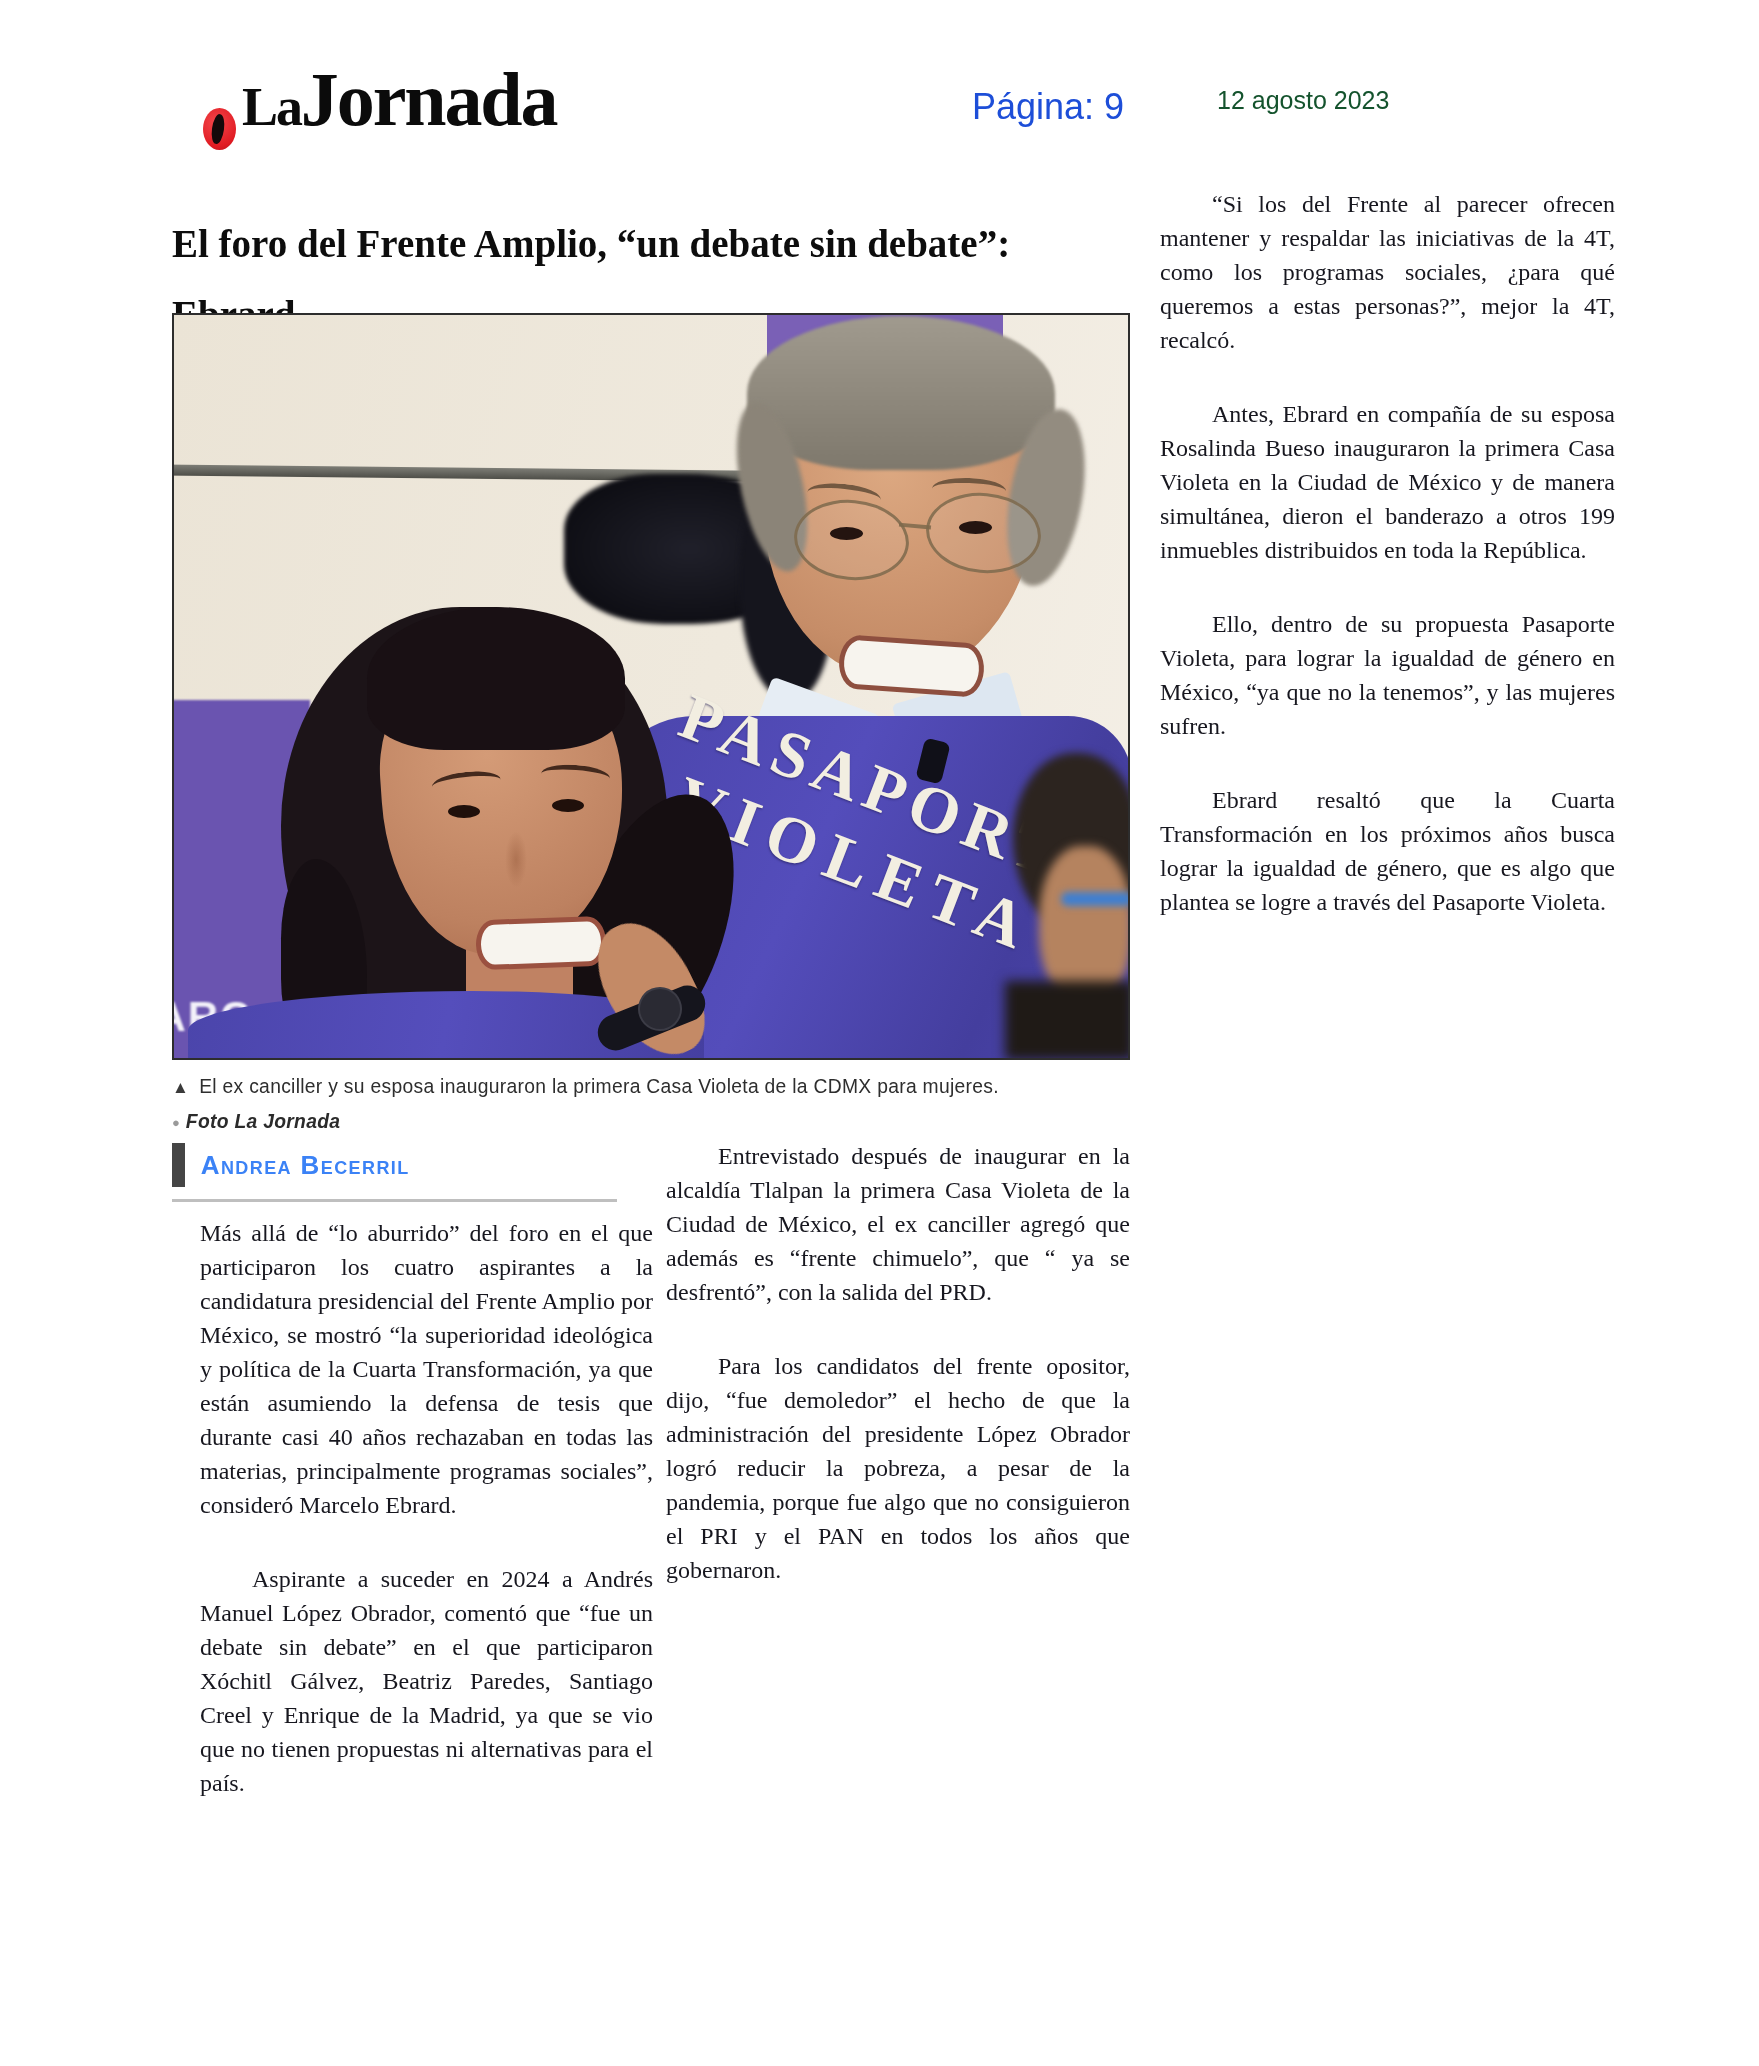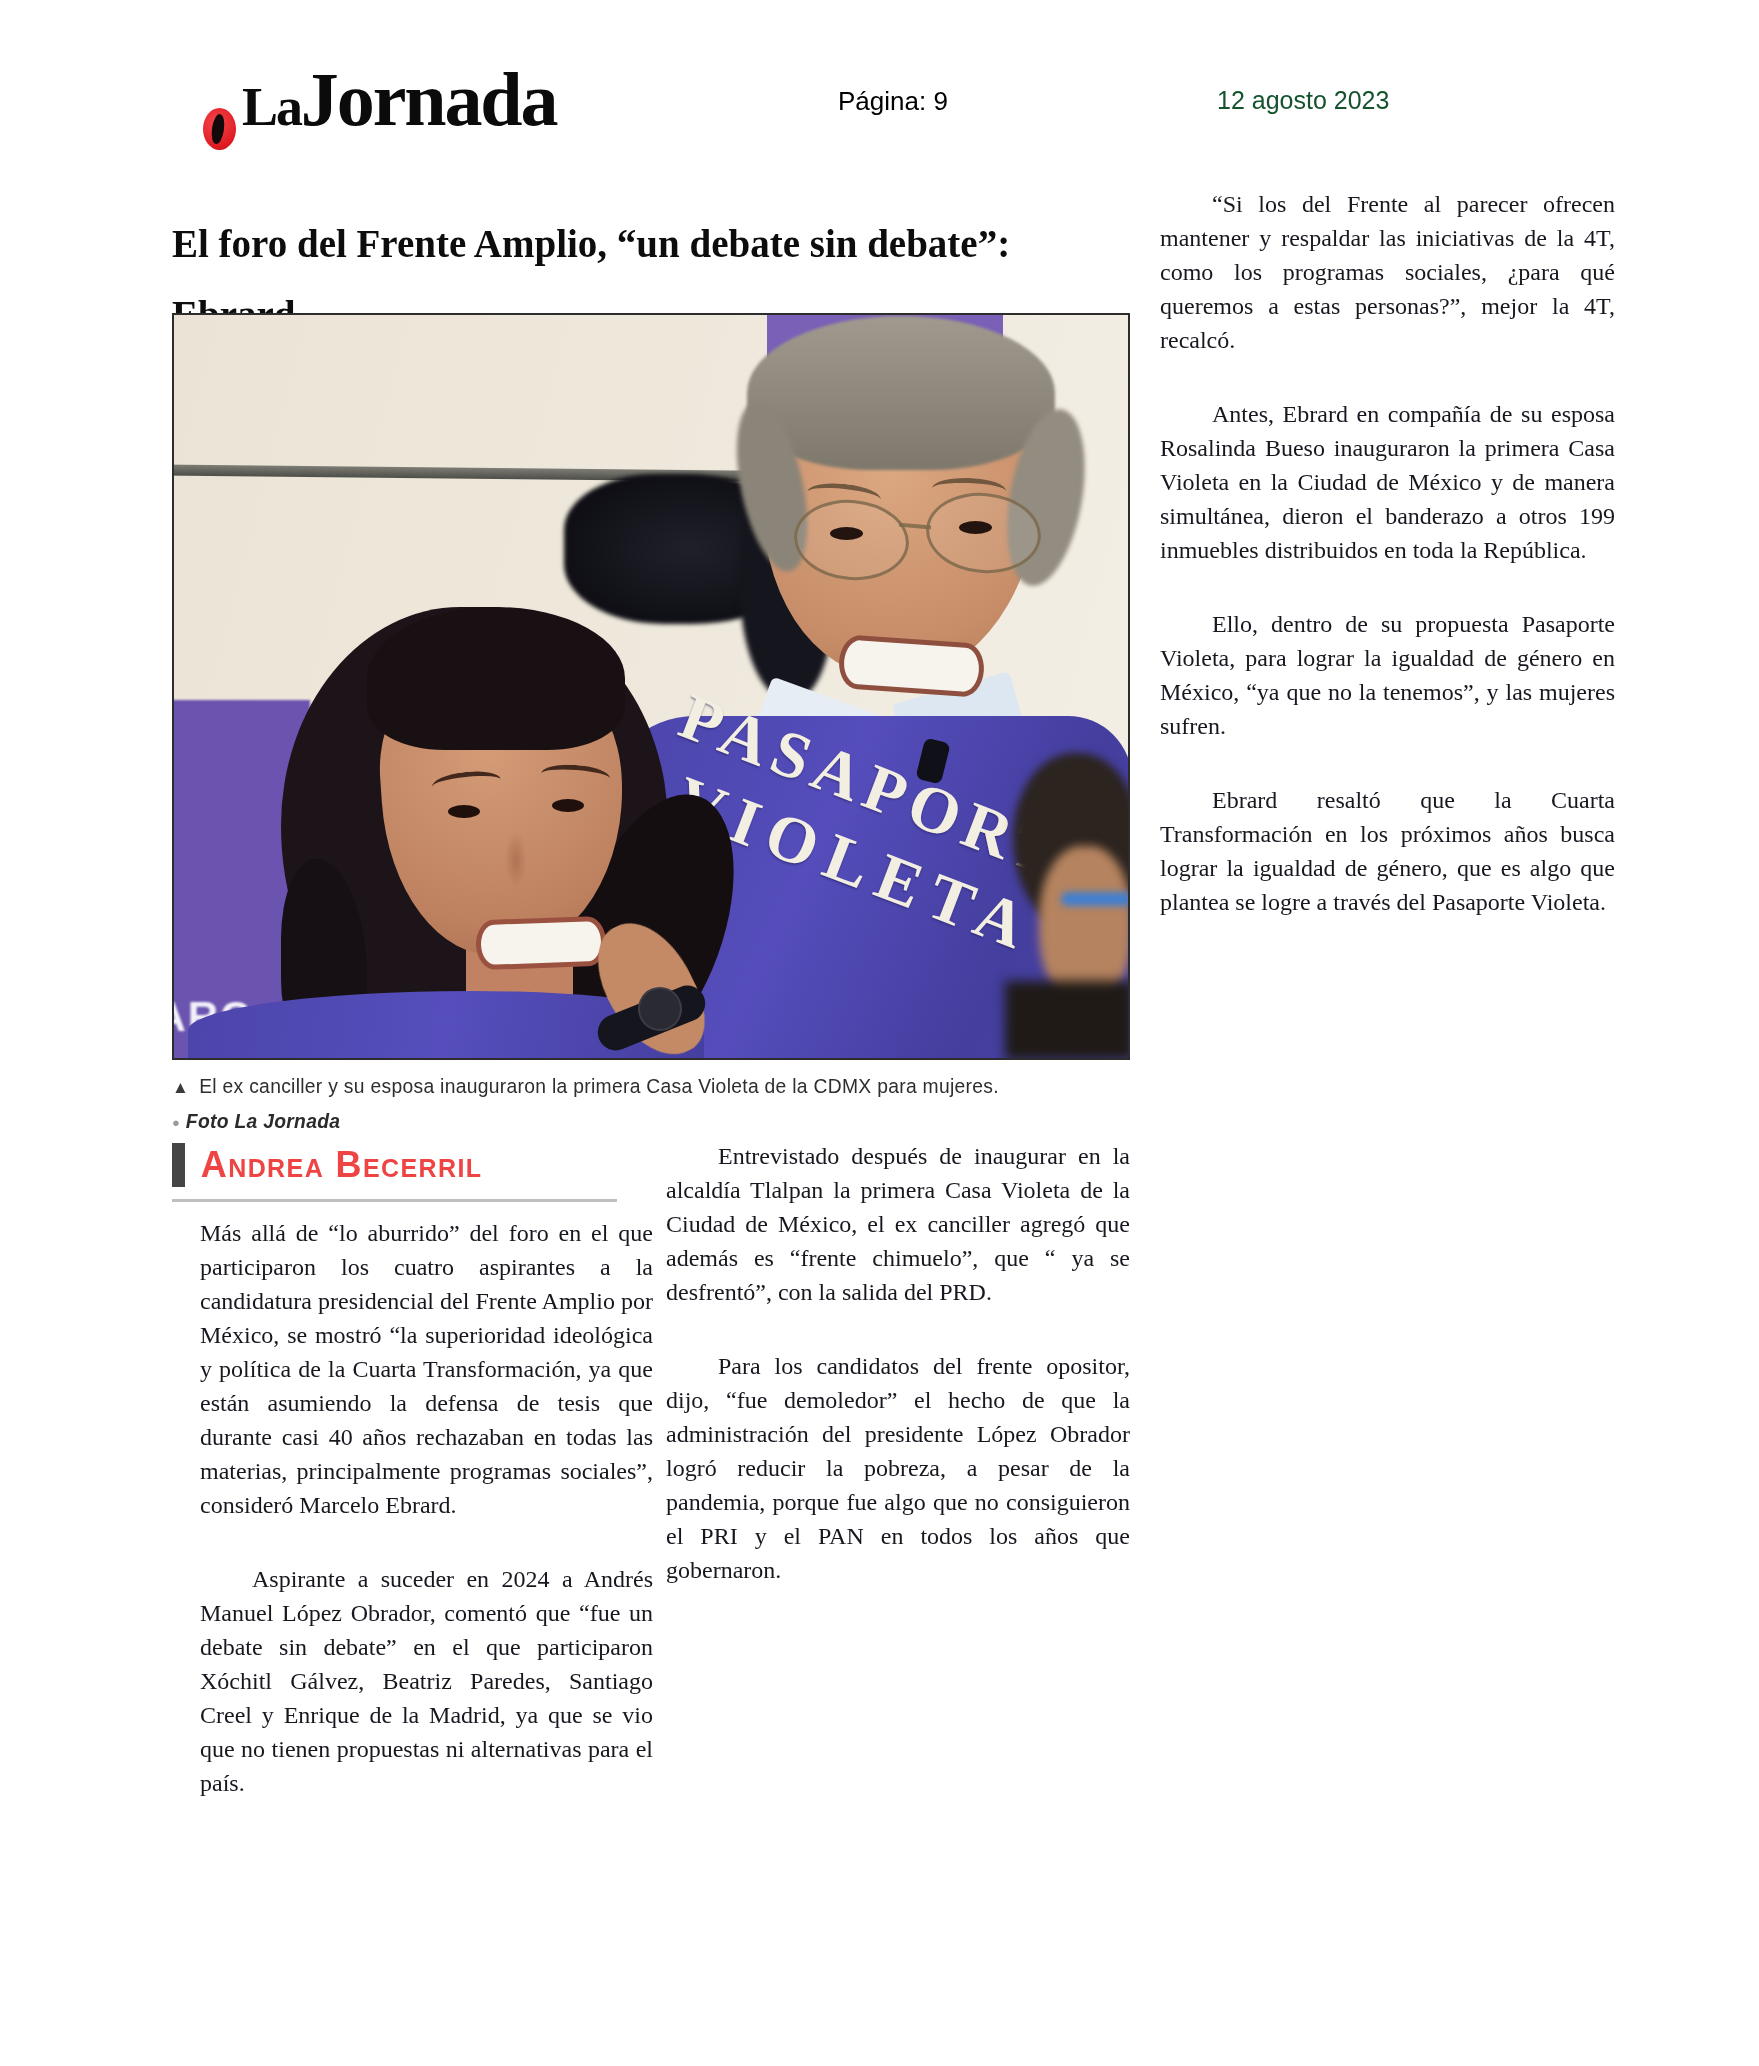--- a/index.html
+++ b/index.html
@@ -7,22 +7,22 @@
 
   
   .masthead{position:absolute;left:202px;top:56px;height:122px;display:flex;align-items:baseline;text-align:center;}
   .logo-mark{position:absolute;left:1.4px;top:52px;width:33px;height:42px;border-radius:50%;
     background:radial-gradient(circle at 40% 35%,#f4464b,#e01b22 70%,#b8121a);}
   .logo-mark::after{content:"";position:absolute;left:8.6px;top:5.7px;width:11.5px;height:30px;border-radius:50%;
     background:#14090a;transform:rotate(8deg);}
   .logo-text{margin-left:40px;font-weight:900;letter-spacing:-2.1px;color:#0b0b0b;white-space:nowrap;}
   .logo-text .la{font-size:54px;}
   .logo-text .jornada{font-size:76px;}
-  .page-label{position:absolute;left:838px;top:86px;width:286px;text-align:left;
-    font-family:"Liberation Sans",sans-serif;font-size:26px;color:#000000;}
+  .page-label{position:absolute;left:838px;top:86px;width:286px;text-align:right;
+    font-family:"Liberation Sans",sans-serif;font-size:36px;color:#1d4ed8;}
   .issue-date{position:absolute;left:1217px;top:86px;width:372px;text-align:left;
     font-family:"Liberation Sans",sans-serif;font-size:25px;color:#14532d;}
 
   
   .headline{position:absolute;left:172px;top:183px;width:960px;font-size:39px;font-weight:700;
     line-height:1.82;color:#0d0d0d;}
 
   
   .photo{position:absolute;left:172px;top:313px;width:954px;height:743px;border:2.1px solid #2d2d2d;
     overflow:hidden;background:linear-gradient(105deg,#ebe4d6 0%,#efe9dd 55%,#f4efe6 100%);}
@@ -132,22 +132,22 @@
     font-family:"Liberation Sans",sans-serif;font-size:19.3px;line-height:34px;color:#2e2e2e;letter-spacing:0.3px;}
   .caption .arrow{color:#3a3a3a;font-size:17px;margin-right:10px;}
   .caption .credit-line{display:block;}
   .caption .bullet{color:#9a9a9a;font-size:13px;margin-right:5.7px;vertical-align:1.4px;}
   .caption .credit{font-weight:700;font-style:italic;color:#2b2b2b;}
 
   
   .byline{position:absolute;left:172px;top:1143px;width:445px;border-bottom:3.6px solid #bfbfbf;
     padding-bottom:11.5px;display:flex;align-items:center;}
   .byline-bar{width:13px;height:44px;background:#454545;margin-right:15.8px;}
-  .byline-name{font-family:"Liberation Sans",sans-serif;font-weight:700;font-size:36px;
-    font-variant-caps:small-caps;letter-spacing:1.4px;color:#ef4444;}
+  .byline-name{font-family:"Liberation Sans",sans-serif;font-weight:700;font-size:26px;
+    font-variant-caps:small-caps;letter-spacing:1.4px;color:#3b82f6;}
 
   
   .col{position:absolute;font-size:24px;line-height:34px;text-align:justify;color:#17171f;}
   .col p{margin:0 0 40px 0;text-indent:52px;}
   .col p.no-indent{text-indent:0;}
   .col-left{left:172px;top:1216px;width:453px;margin-left:28px;}
   .col-mid{left:666px;top:1139px;width:464px;}
   .col-right{left:1160px;top:187px;width:455px;}
 </style>
 </head>

